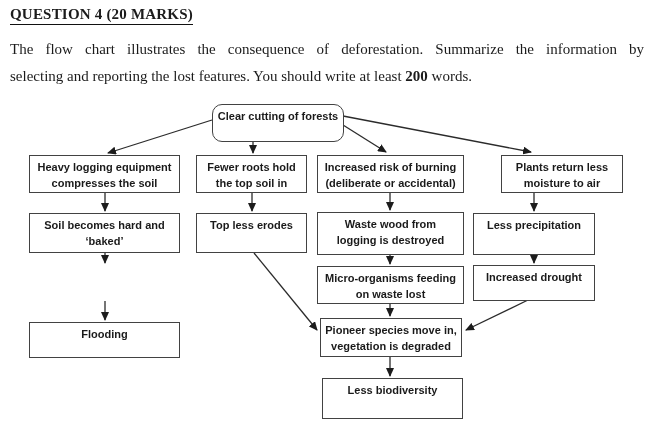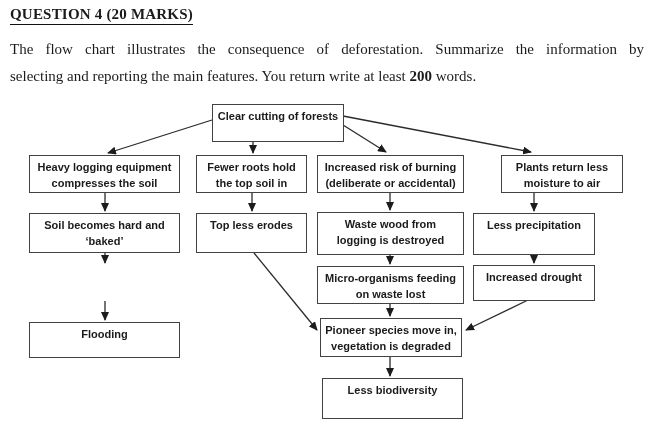--- a/index.html
+++ b/index.html
@@ -65,21 +65,21 @@
 </style>
 </head>
 <body>
 
 <div class="page">
 
   <span class="doc-title">QUESTION 4 (20 MARKS)</span>
 
   <div class="instructions">
     <div class="instr-line1">The flow chart illustrates the consequence of deforestation. Summarize the information by</div>
-    <div class="instr-line2"><span>selecting and reporting the main features. You return write at least </span><span class="bold">200</span><span> words.</span></div>
+    <div class="instr-line2"><span>selecting and reporting the lost features. You should write at least </span><span class="bold">200</span><span> words.</span></div>
   </div>
 
   <svg class="arrows" viewBox="0 0 668 442" xmlns="http://www.w3.org/2000/svg">
     <defs>
       <marker id="ah" markerUnits="userSpaceOnUse" markerWidth="9" markerHeight="8" refX="8" refY="4" orient="auto">
         <path d="M0,0 L9,4 L0,8 z" fill="#1c1c1c"></path>
       </marker>
     </defs>
     <g stroke="#2b2b2b" stroke-width="1.3" fill="none">
       <line x1="212" y1="120" x2="108" y2="153" marker-end="url(#ah)"></line>
@@ -98,21 +98,21 @@
       <line x1="390" y1="255" x2="390" y2="264" marker-end="url(#ah)"></line>
       <line x1="390" y1="304" x2="390" y2="316" marker-end="url(#ah)"></line>
       <line x1="390" y1="357" x2="390" y2="376" marker-end="url(#ah)"></line>
 
       <line x1="534" y1="193" x2="534" y2="211" marker-end="url(#ah)"></line>
       <line x1="534" y1="255" x2="534" y2="263" marker-end="url(#ah)"></line>
       <line x1="528" y1="300" x2="466" y2="330" marker-end="url(#ah)"></line>
     </g>
   </svg>
 
-  <div class="node" style="left:212px; top:104px; width:132px; height:38px;">
+  <div class="node" style="left:212px; top:104px; width:132px; height:38px;border-radius:10px;">
     <span>Clear cutting of forests</span>
   </div>
 
   <div class="node" style="left:29px; top:155px; width:151px; height:38px;">
     <span>Heavy logging equipment</span>
     <span>compresses the soil</span>
   </div>
   <div class="node" style="left:196px; top:155px; width:111px; height:38px;">
     <span>Fewer roots hold</span>
     <span>the top soil in</span>

